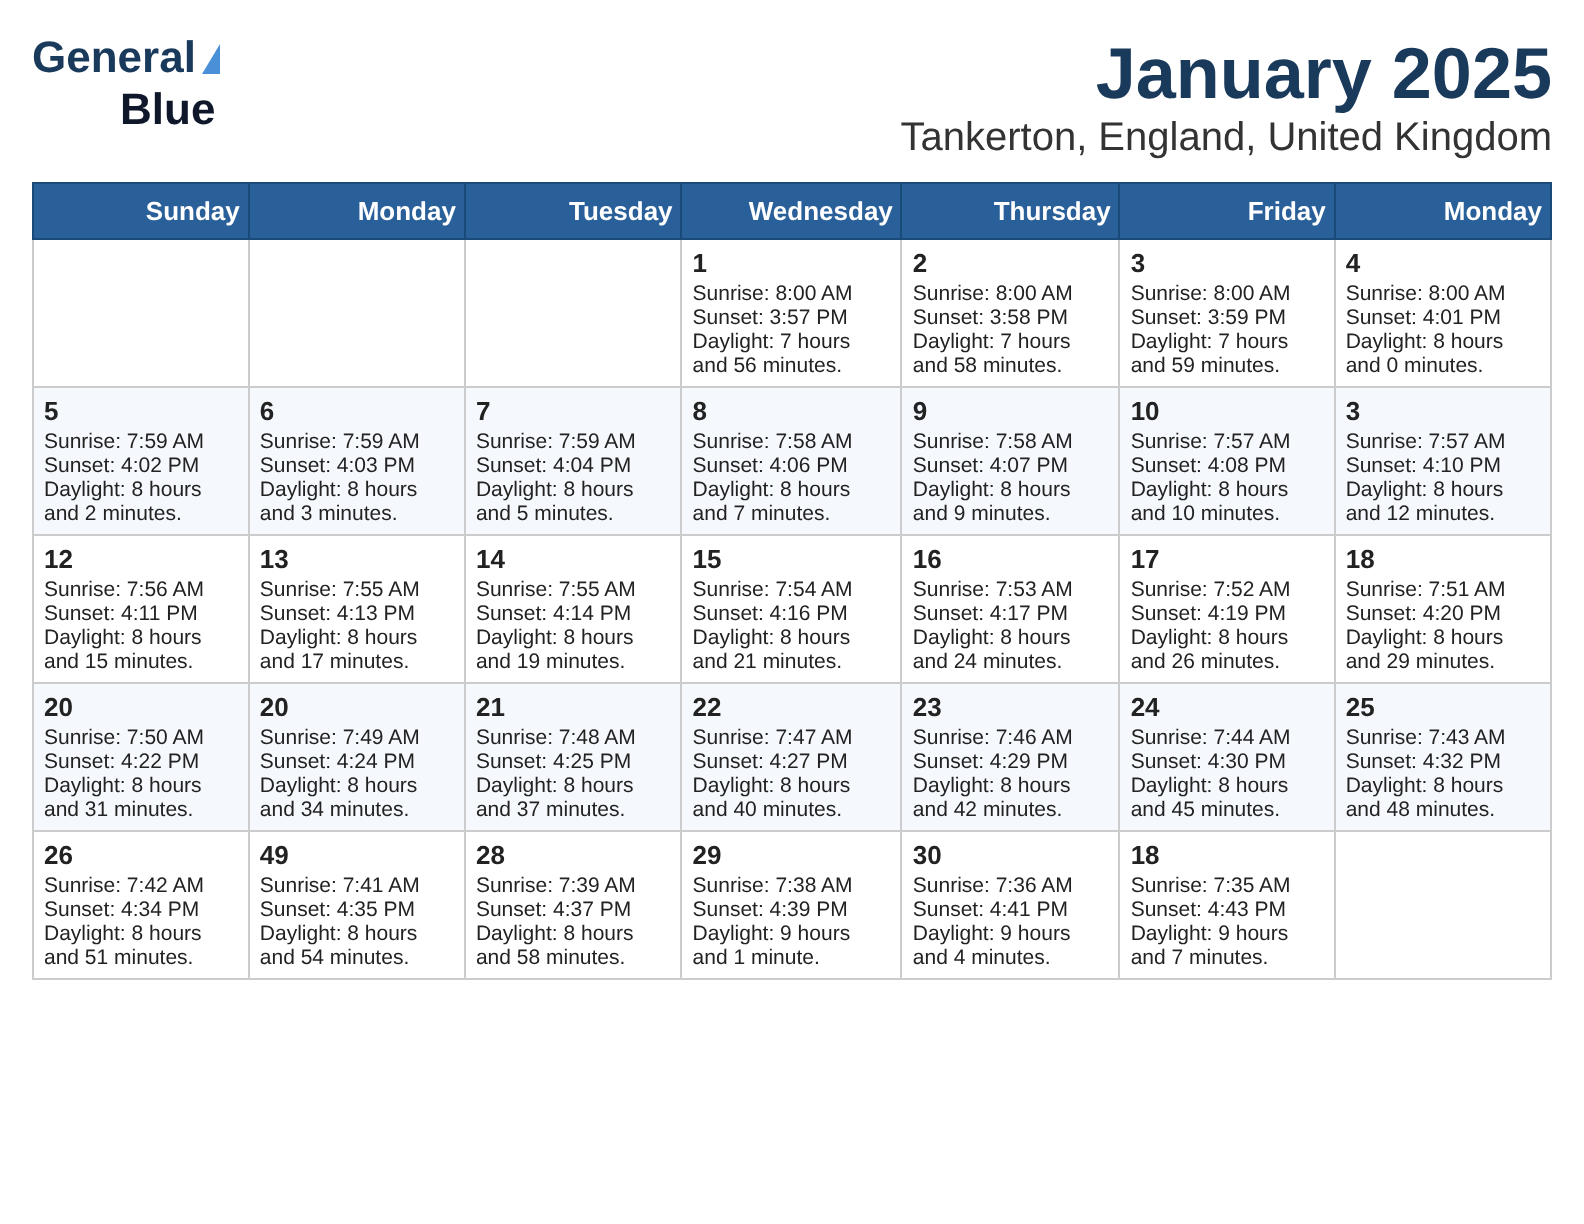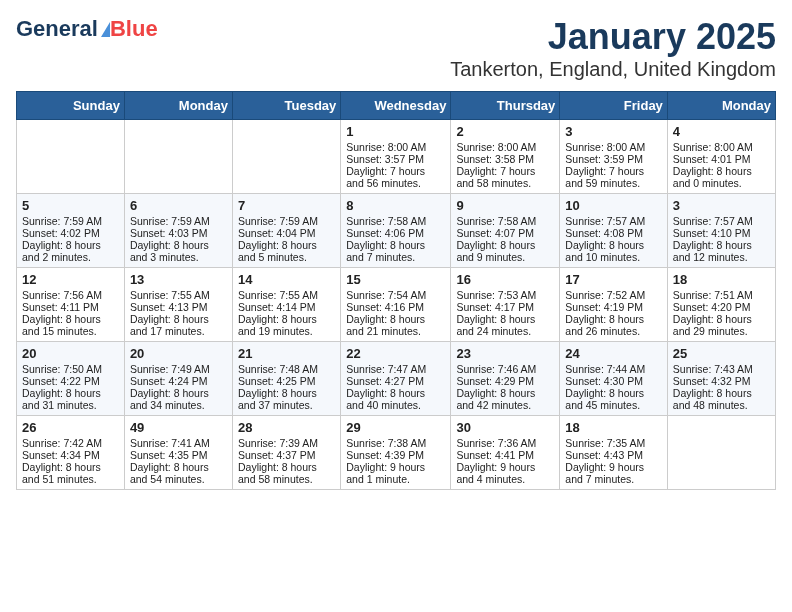--- a/index.html
+++ b/index.html
@@ -11,21 +11,21 @@
       padding: 16px;
     }
     .header {
       display: flex;
       justify-content: space-between;
       align-items: flex-start;
       margin-bottom: 10px;
     }
     .logo {
       display: flex;
-      flex-direction: row;
+      flex-direction: column;
       align-items: flex-start;
     }
     .logo-row {
       display: flex;
       align-items: center;
     }
     .title-block {
       text-align: right;
     }
     .cal-title {
@@ -74,21 +74,21 @@
 </head>
 <body>
 
 <div class="header">
   <div class="logo">
     <div class="logo-row">
       <span style="font-size:22px;font-weight:bold;color:#1a3a5c;">General</span>
       <span style="display:inline-block;margin-left:3px;width:0;height:0;border-left:9px solid transparent;border-right:0px solid transparent;border-bottom:15px solid #4a90d9;vertical-align:middle;"></span>
     </div>
     <div>
-      <span style="font-size:22px;font-weight:bold;color:#ef4444;">Blue</span>
+      <span style="font-size:22px;font-weight:bold;color:#0f172a;margin-left:44px;">Blue</span>
     </div>
   </div>
   <div class="title-block">
     <div class="cal-title">January 2025</div>
     <div class="cal-subtitle">Tankerton, England, United Kingdom</div>
   </div>
 </div>
 
 <table class="calendar">
   <thead>

